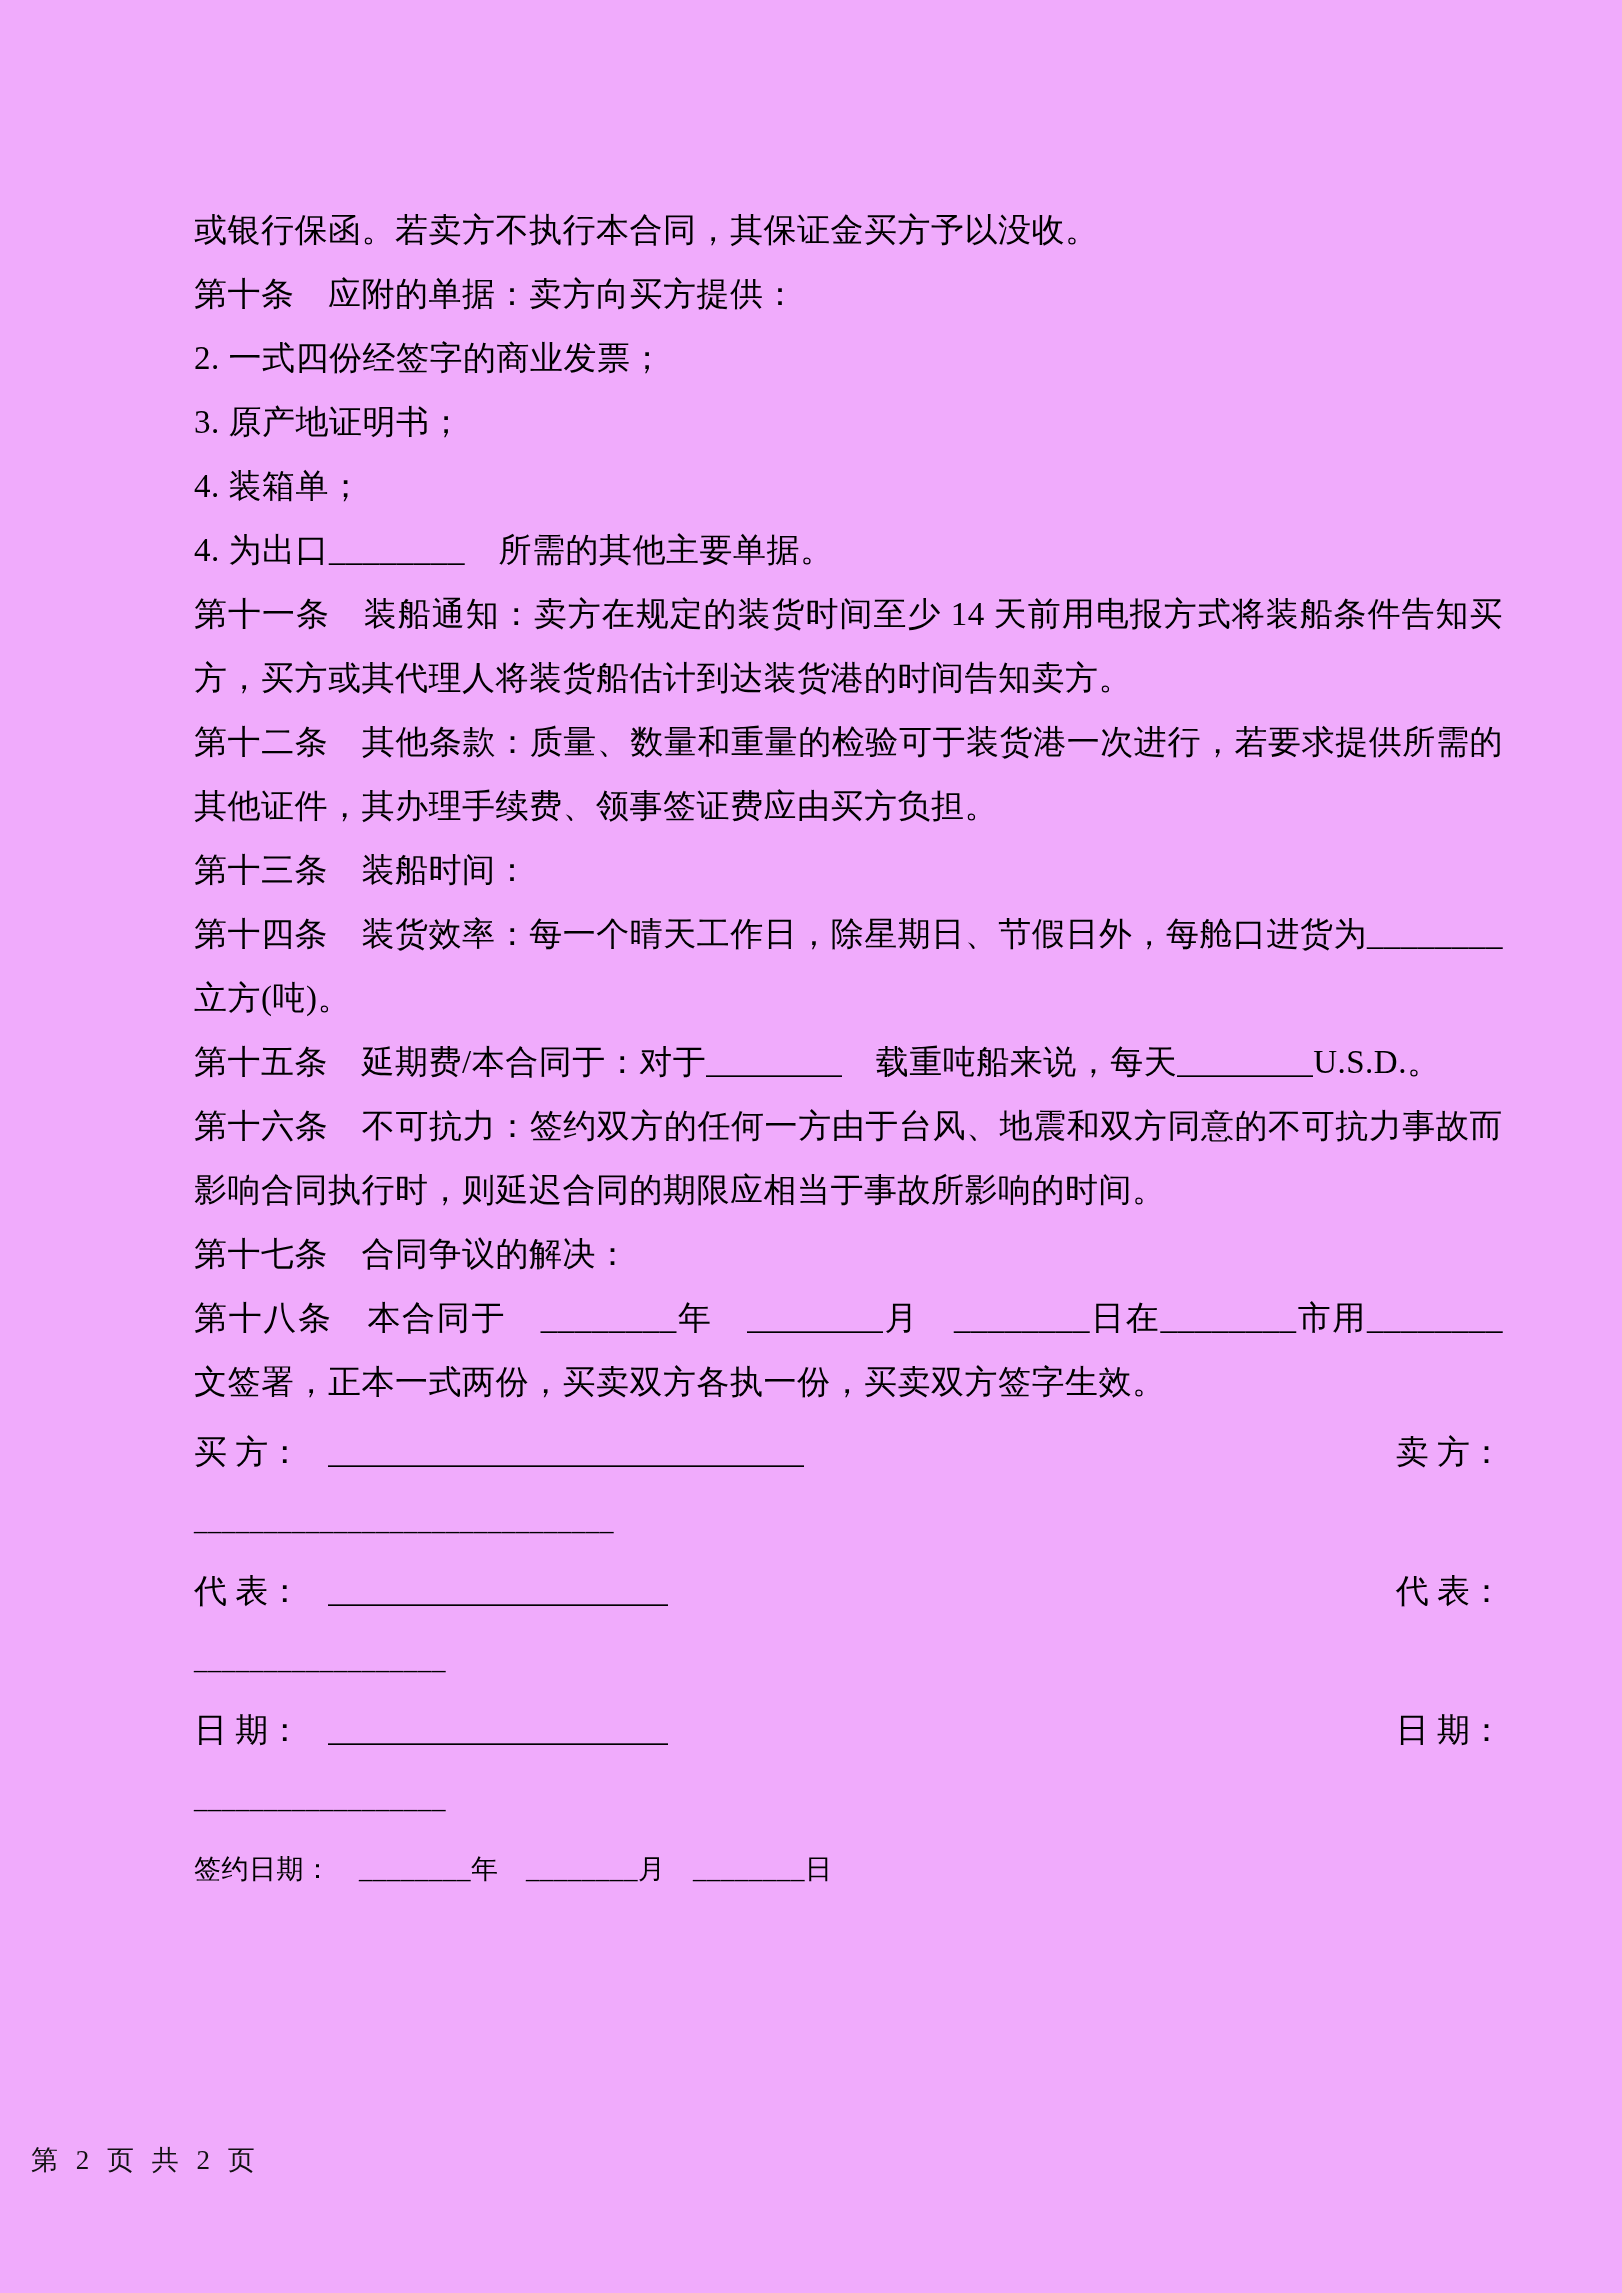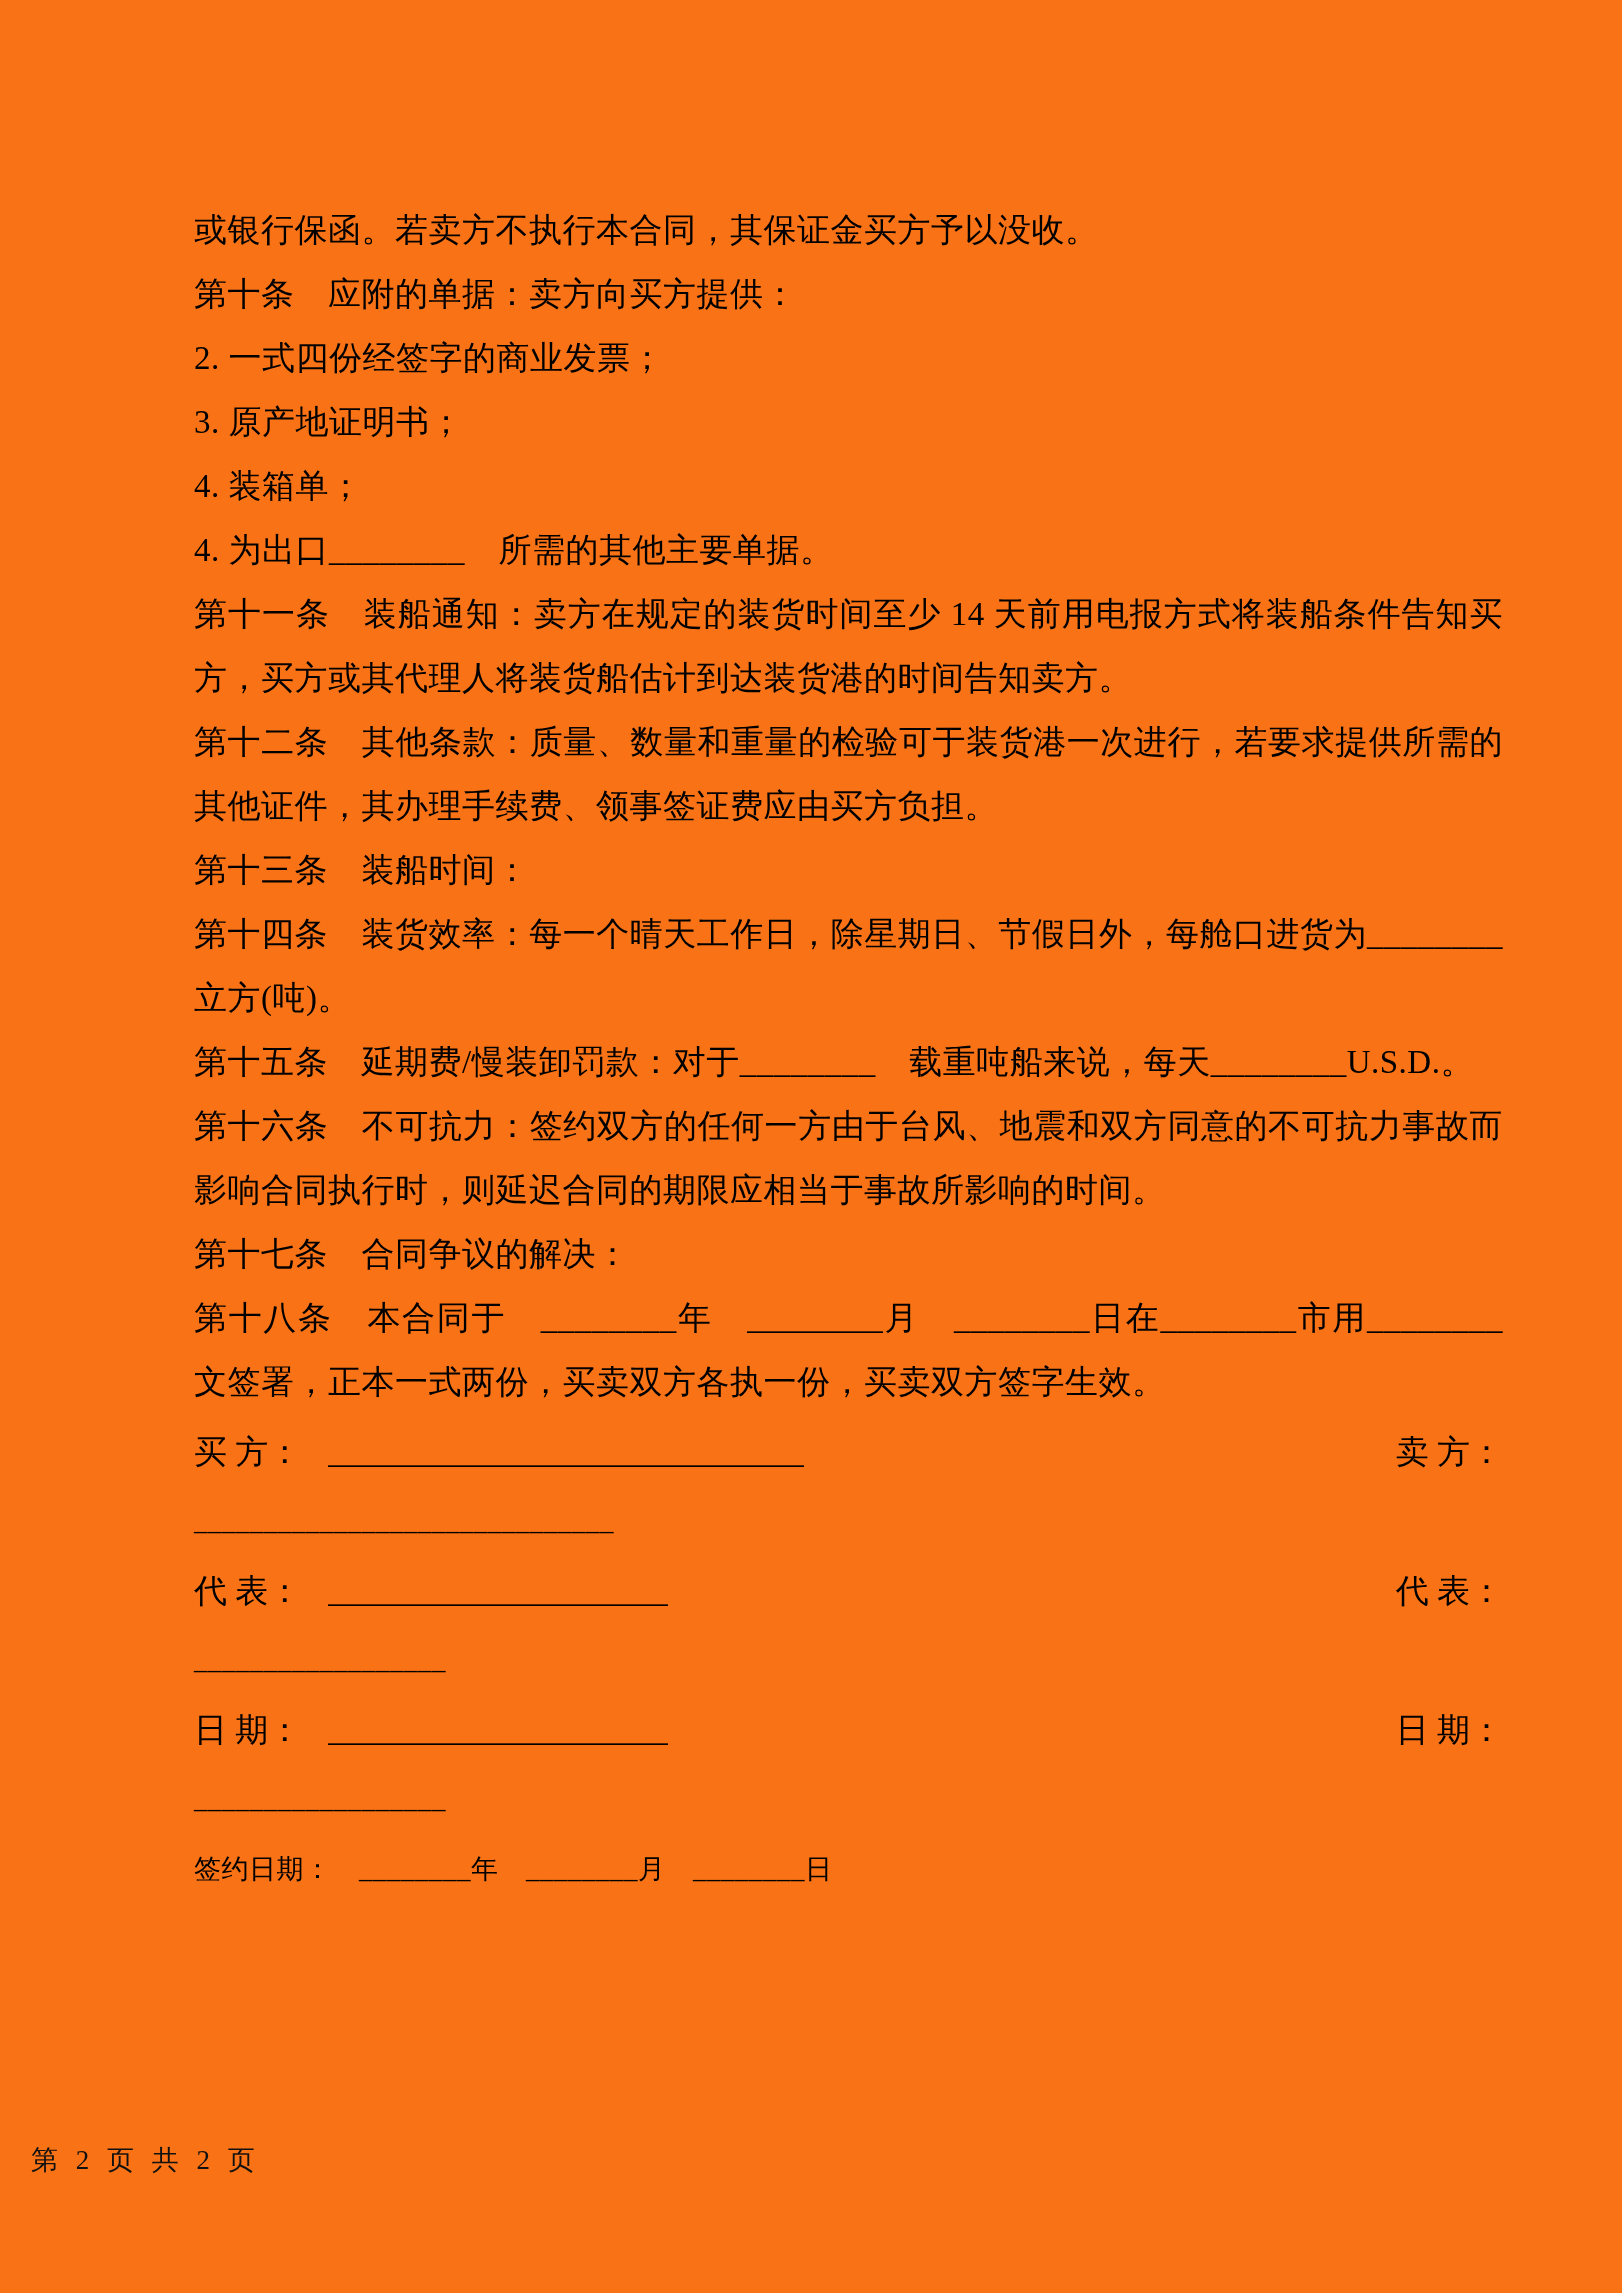--- a/index.html
+++ b/index.html
@@ -4,21 +4,21 @@
 <style>
   html, body {
     margin: 0;
     padding: 0;
     background: #ffffff;
   }
   .page {
     position: relative;
     width: 1623px;
     height: 2294px;
-    background: #f97316;
+    background: #f0abfc;
     color: #000000;
     font-family: "Liberation Serif", "DejaVu Serif", serif;
     overflow: hidden;
   }
   .content {
     position: absolute;
     top: 198px;
     left: 194px;
     right: 120px;
   }
@@ -75,21 +75,21 @@
     <p class="line">或银行保函。若卖方不执行本合同，其保证金买方予以没收。</p>
     <p class="line">第十条　应附的单据：卖方向买方提供：</p>
     <p class="line">2. 一式四份经签字的商业发票；</p>
     <p class="line">3. 原产地证明书；</p>
     <p class="line">4. 装箱单；</p>
     <p class="line">4. 为出口________　所需的其他主要单据。</p>
     <p class="line">第十一条　装船通知：卖方在规定的装货时间至少 14 天前用电报方式将装船条件告知买方，买方或其代理人将装货船估计到达装货港的时间告知卖方。</p>
     <p class="line">第十二条　其他条款：质量、数量和重量的检验可于装货港一次进行，若要求提供所需的其他证件，其办理手续费、领事签证费应由买方负担。</p>
     <p class="line">第十三条　装船时间：</p>
     <p class="line">第十四条　装货效率：每一个晴天工作日，除星期日、节假日外，每舱口进货为________立方(吨)。</p>
-    <p class="line">第十五条　延期费/慢装卸罚款：对于________　载重吨船来说，每天________U.S.D.。</p>
+    <p class="line">第十五条　延期费/本合同于：对于________　载重吨船来说，每天________U.S.D.。</p>
     <p class="line">第十六条　不可抗力：签约双方的任何一方由于台风、地震和双方同意的不可抗力事故而影响合同执行时，则延迟合同的期限应相当于事故所影响的时间。</p>
     <p class="line">第十七条　合同争议的解决：</p>
     <p class="line">第十八条　本合同于　________年　________月　________日在________市用________文签署，正本一式两份，买卖双方各执一份，买卖双方签字生效。</p>
 
     <div class="sig-section">
 
       <div class="sig-row">
         <span class="sig-left">
           <span>买 方：</span><span class="sig-line">____________________________</span>
         </span>

